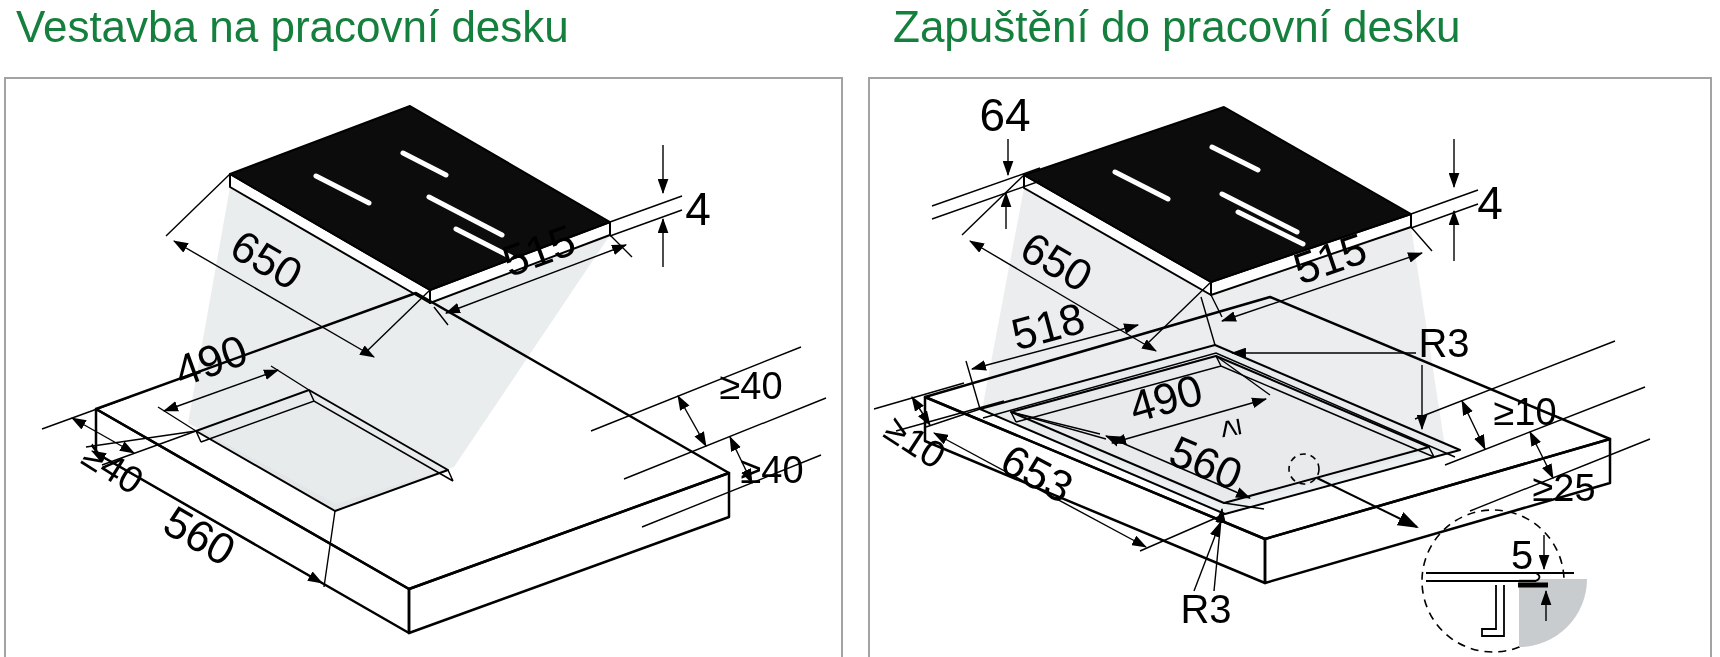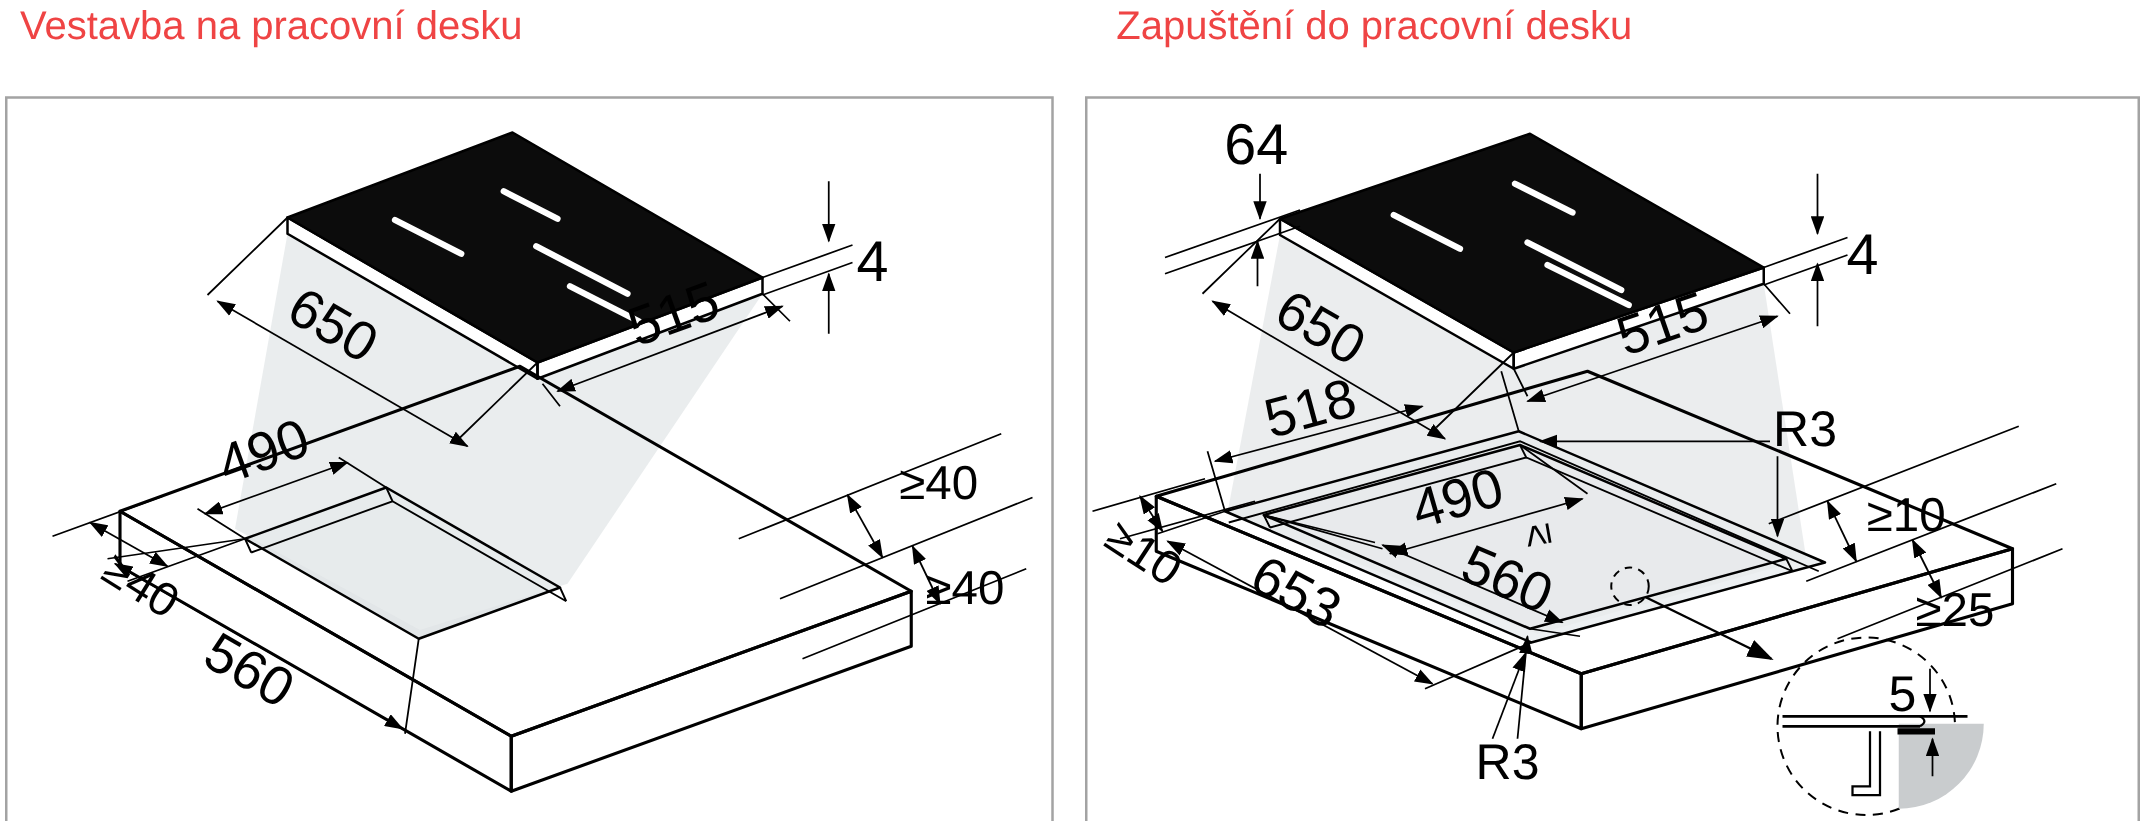--- a/index.html
+++ b/index.html
@@ -1,17 +1,17 @@
 <!DOCTYPE html>
 <html><head>
 <meta charset="utf-8">
 <style>
   html,body{margin:0;padding:0;background:#fff;}
   body{width:1720px;height:657px;position:relative;font-family:"Liberation Sans",sans-serif;overflow:hidden;}
-  .title{position:absolute;top:2px;font-size:32px;color:#ef4444;white-space:nowrap;}
+  .title{position:absolute;top:2px;font-size:44px;color:#15803d;white-space:nowrap;}
   .panel{position:absolute;top:77px;border:2px solid #a3a3a3;background:#fff;}
   .panel svg{display:block;}
   text{font-family:"Liberation Sans",sans-serif;fill:#000;}
   .dim{font-size:44px;}
   .dimS{font-size:38px;}
   .dimT{font-size:46px;}
   .dimR{font-size:40px;}
   .ln{stroke:#000;stroke-width:1.4;fill:none;}
   .ol{stroke:#000;stroke-width:2.5;fill:none;stroke-linejoin:round;}
   .ol2{stroke:#000;stroke-width:2;fill:none;stroke-linejoin:round;}

